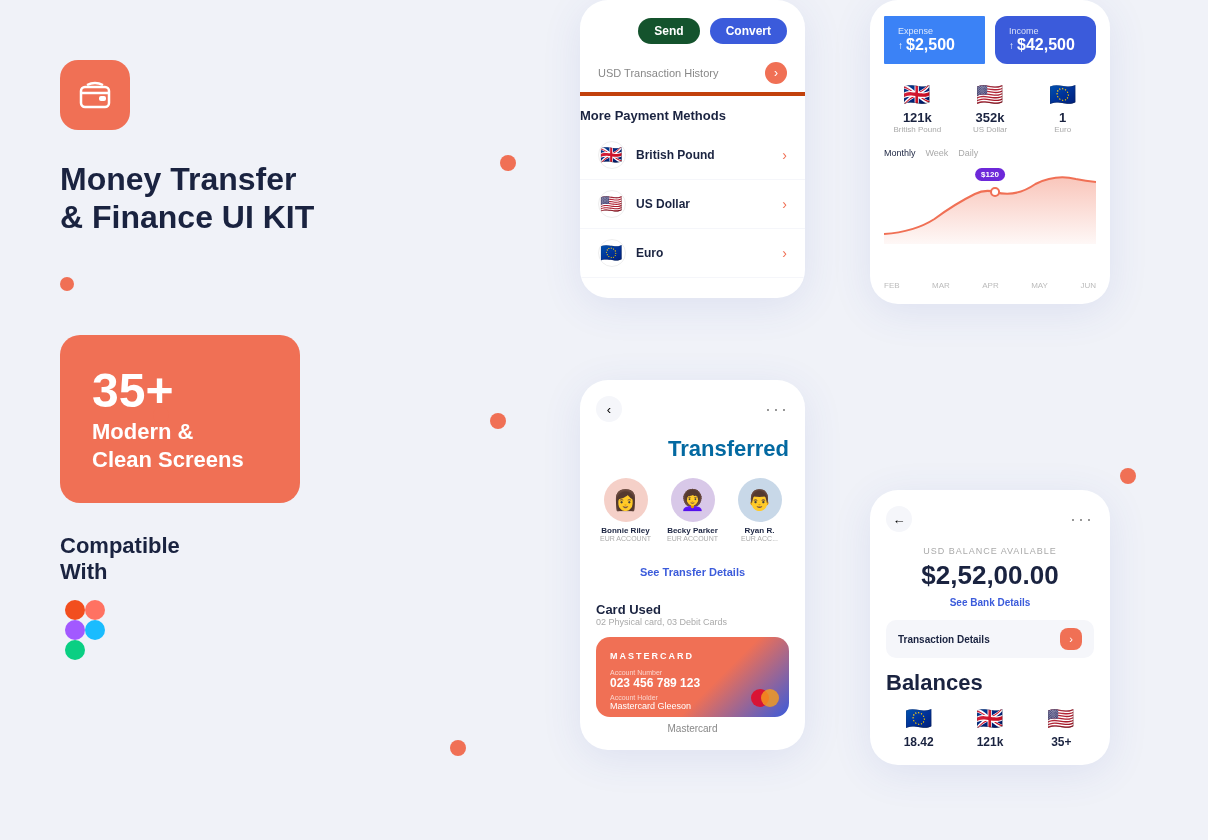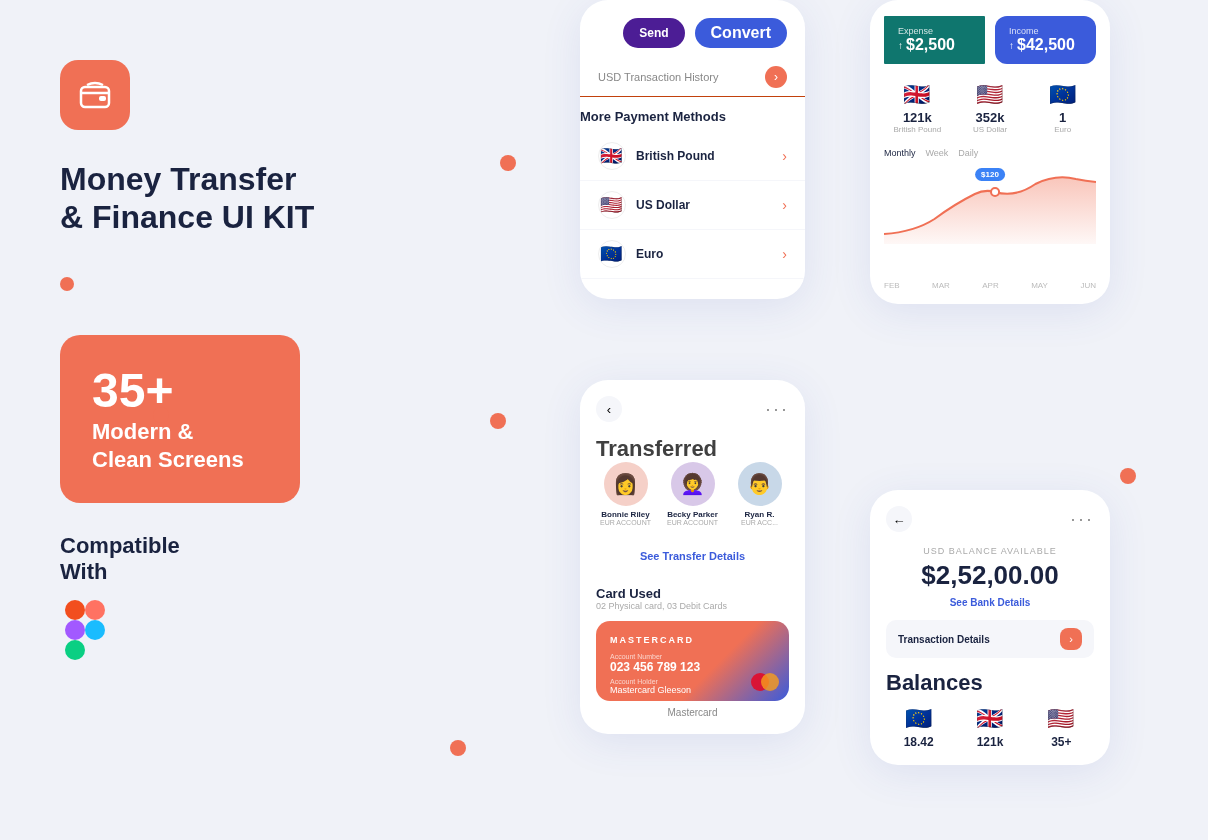--- a/index.html
+++ b/index.html
@@ -111,46 +111,46 @@
       padding: 0 0 20px 0;
     }
 
     .card-payment-header {
       display: flex; gap: 10px;
       padding: 18px 18px 10px;
       justify-content: flex-end;
     }
 
     .btn-send {
-      background: #4c1d95;
+      background: #14532d;
       color: #fff;
       border: none;
       border-radius: 20px;
       padding: 6px 16px;
       font-size: 12px;
       font-weight: 600;
       cursor: pointer;
     }
 
     .btn-convert {
       background: #3b5bdb;
       color: #fff;
       border: none;
       border-radius: 20px;
       padding: 6px 16px;
-      font-size: 16px;
+      font-size: 12px;
       font-weight: 600;
       cursor: pointer;
       text-align: right;
     }
 
     .txn-history-row {
       display: flex; align-items: center; justify-content: space-between;
       padding: 8px 18px;
-      border-bottom: 1px solid #c2410c;
+      border-bottom: 4px solid #c2410c;
     }
 
     .txn-history-label {
       font-size: 11px;
       color: #888;
     }
 
     .arrow-btn {
       background: #f07055;
       border: none;
@@ -205,21 +205,21 @@
       width: 240px;
       padding: 0 0 10px 0;
     }
 
     .analytics-top {
       display: flex; gap: 10px;
       padding: 16px 14px 10px;
     }
 
     .stat-box-red {
-      background: #0f766e;
+      background: #3b82f6;
       border-radius: 1px;
       padding: 10px 14px;
       flex: 1;
     }
 
     .stat-box-blue {
       background: #3b5bdb;
       border-radius: 12px;
       padding: 10px 14px;
       flex: 1;
@@ -293,21 +293,21 @@
       height: 100px;
       margin: 0 14px;
       overflow: hidden;
     }
 
     .chart-label {
       position: absolute;
       top: 4px;
       left: 50%;
       transform: translateX(-50%);
-      background: #3b82f6;
+      background: #6d28d9;
       color: #fff;
       font-size: 8px;
       font-weight: 700;
       padding: 2px 6px;
       border-radius: 8px;
     }
 
     .chart-months {
       display: flex; justify-content: space-between;
       padding: 4px 14px;
@@ -343,21 +343,23 @@
 
     .card-dots {
       font-size: 18px;
       color: #888;
       letter-spacing: 2px;
     }
 
     .transferred-title {
       font-size: 22px;
       font-weight: 800;
-      color: #404040;
+      color: #0369a1;
+      margin-bottom: 16px;
+      text-align: right;
     }
 
     .avatars-row {
       display: flex; gap: 8px;
       margin-bottom: 14px;
     }
 
     .avatar-item {
       display: flex; flex-direction: column; align-items: center;
       width: 60px;

